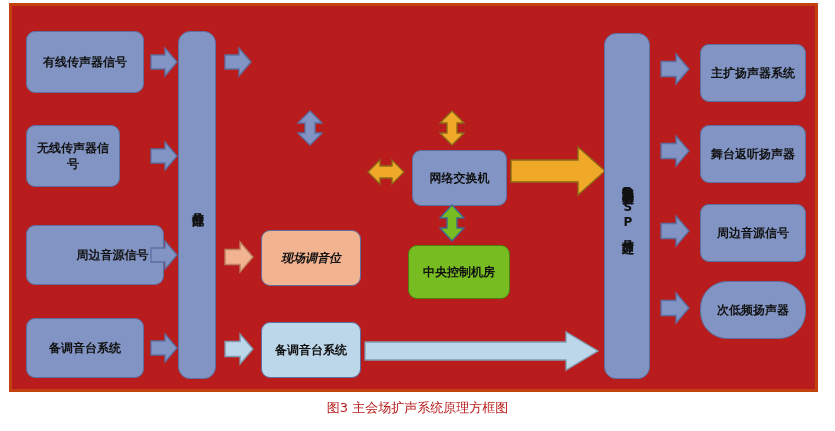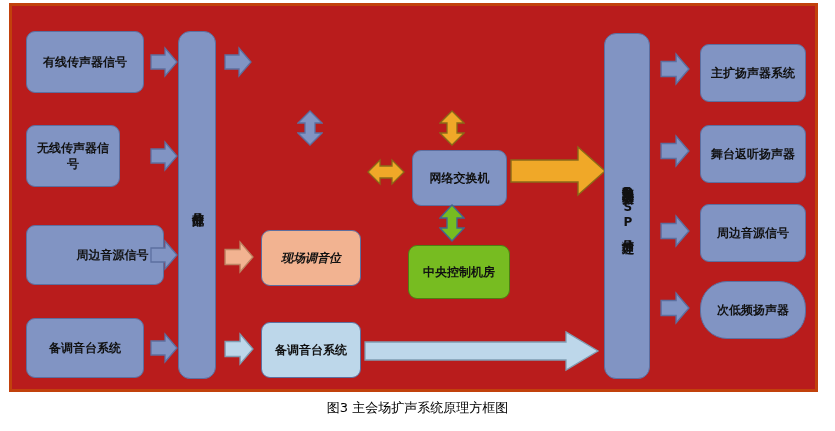--- a/index.html
+++ b/index.html
@@ -58,21 +58,21 @@
     position: absolute;
   }
   .arrow svg { display: block; width: 100%; height: 100%; }
   .caption {
     position: absolute;
     left: 0;
     top: 399px;
     width: 835px;
     text-align: center;
     font-size: 13px;
-    color: #000000;
+    color: #b91c1c;
     font-family: "DejaVu Sans", "Liberation Sans", sans-serif;
   }
 </style>
 </head>
 <body>
 
 <div id="page">
   <div id="frame">
 
     <div class="box blue" style="left:14px; top:25px; width:118px; height:62px;">有线传声器信号</div>

